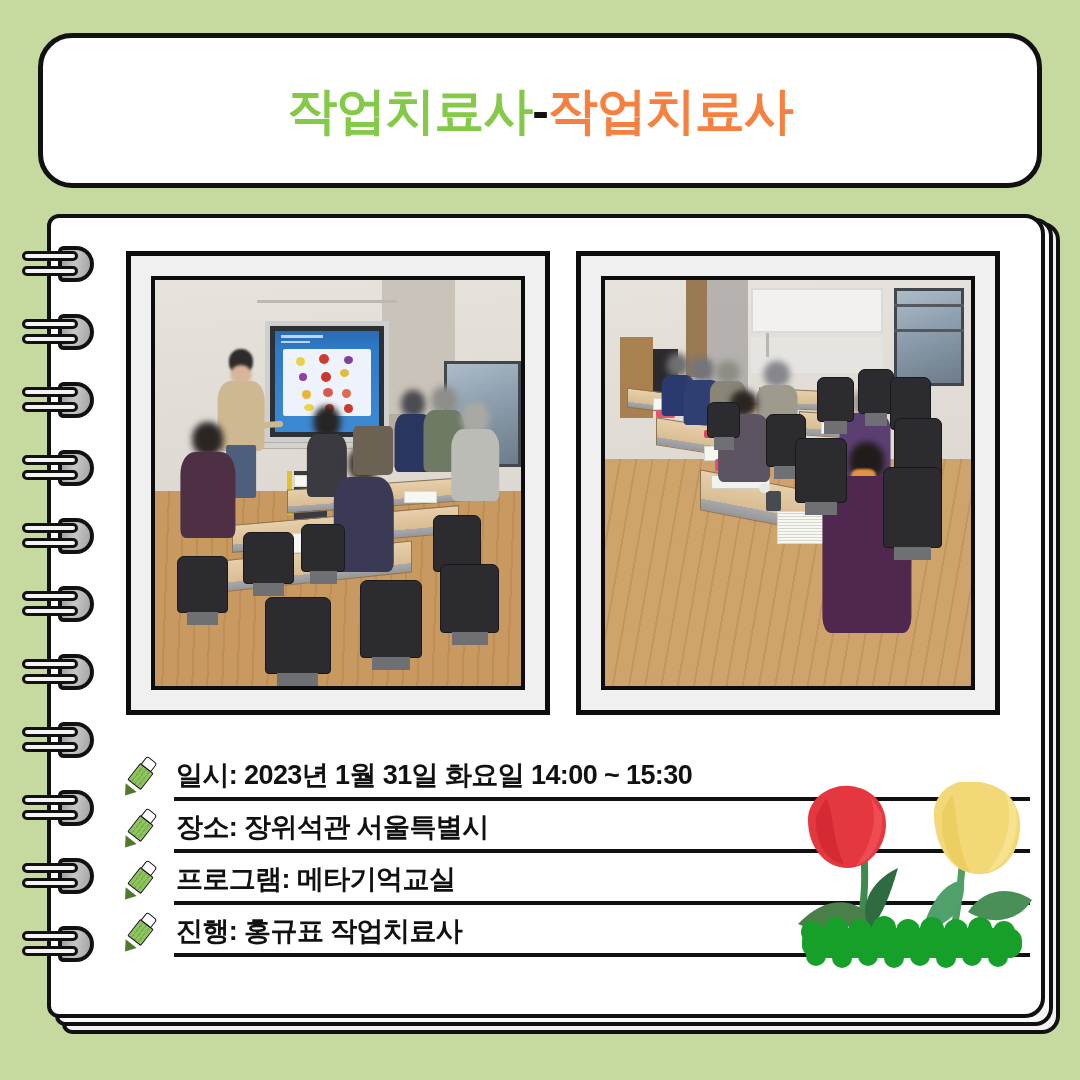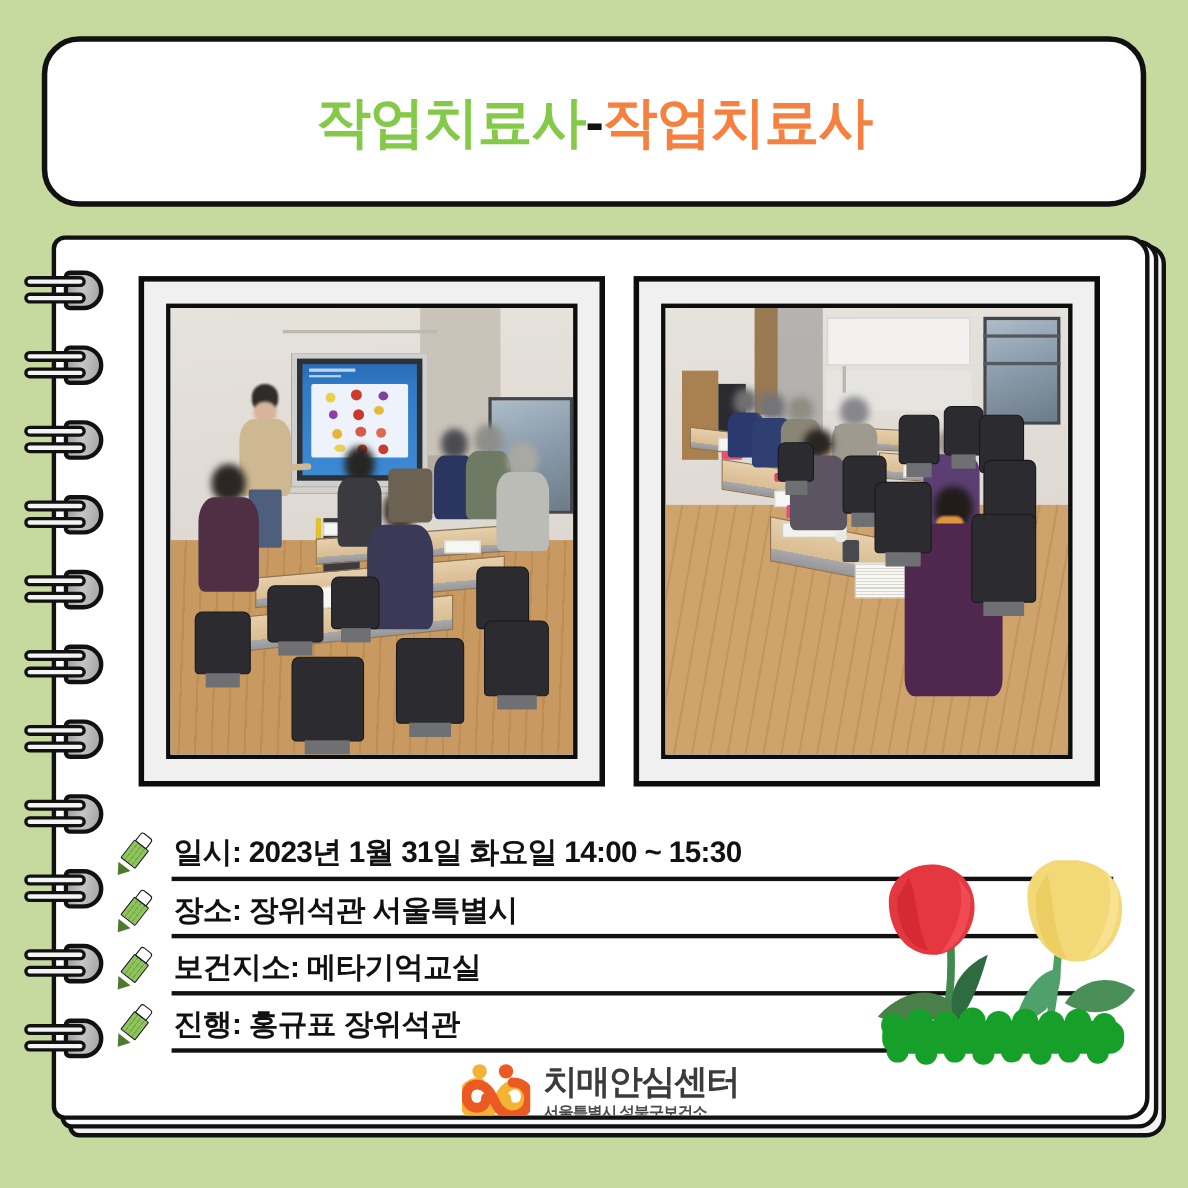--- a/index.html
+++ b/index.html
@@ -432,21 +432,21 @@
         <div class="chair" style="left:44%; top:33%; width:11%; height:13%;"></div>
         <div class="chair" style="left:58%; top:24%; width:10%; height:11%;"></div>
         <div class="chair" style="left:69%; top:22%; width:10%; height:11%;"></div>
         <div class="chair" style="left:78%; top:24%; width:11%; height:13%;"></div>
         <div class="chair" style="left:79%; top:34%; width:13%; height:15%;"></div>
         <div class="chair" style="left:52%; top:39%; width:14%; height:16%;"></div>
         <div class="chair" style="left:76%; top:46%; width:16%; height:20%;"></div>
       </div>
     </div>
 
-    <div id="info-block" style="left:60px; top:531px; width:896px;">
+    <div id="info-block" style="left:78px; top:531px; width:896px;">
 
       <div class="info-row">
         <span class="pencil">
           <span class="pencil-body">
             <span class="p-eraser"></span>
               <span class="p-shaft"></span>
               <span class="p-tip"></span>
           </span>
         </span>
         <span class="info-text">일시: 2023년 1월 31일 화요일 14:00 ~ 15:30</span>
@@ -466,33 +466,33 @@
       </div>
 
       <div class="info-row">
         <span class="pencil">
           <span class="pencil-body">
             <span class="p-eraser"></span>
               <span class="p-shaft"></span>
               <span class="p-tip"></span>
           </span>
         </span>
-        <span class="info-text">보건지소: 메타기억교실</span>
+        <span class="info-text">프로그램: 메타기억교실</span>
         <span class="rule"></span>
       </div>
 
       <div class="info-row">
         <span class="pencil">
           <span class="pencil-body">
             <span class="p-eraser"></span>
               <span class="p-shaft"></span>
               <span class="p-tip"></span>
           </span>
         </span>
-        <span class="info-text">진행: 홍규표 장위석관</span>
+        <span class="info-text">진행: 홍규표 작업치료사</span>
         <span class="rule"></span>
       </div>
     </div>
 
     <div id="tulips" style="left:735px; top:564px;">
       <svg width="258" height="190" viewBox="0 0 258 190" xmlns="http://www.w3.org/2000/svg">
 
         <path d="M78 72 C80 105 78 128 72 150" stroke="#3f8a4e" stroke-width="7" fill="none" stroke-linecap="round"></path>
         <path d="M178 58 C176 96 172 124 168 148" stroke="#4f9e63" stroke-width="7" fill="none" stroke-linecap="round"></path>
 
@@ -529,34 +529,20 @@
         </g>
 
         <g fill="#f2d877">
           <path d="M148 32 C148 8 172 -6 194 0 C220 4 236 22 234 48 C232 76 212 94 190 92 C164 90 148 62 148 32 Z"></path>
           <path d="M166 12 C172 32 170 64 184 90 C164 86 154 60 156 30 Z" fill="#ecce62"></path>
           <path d="M218 8 C228 30 224 62 202 90 C220 84 234 60 230 26 Z" fill="#f6e28f"></path>
         </g>
       </svg>
     </div>
 
-    <div id="center-logo" style="top:749px;">
-      <span id="logo-mark">
-        <svg width="62" height="50" viewBox="0 0 62 50" xmlns="http://www.w3.org/2000/svg">
-          <circle cx="16" cy="7" r="6.5" fill="#f5b335"></circle>
-          <circle cx="40" cy="7" r="6.5" fill="#ec5a24"></circle>
-          <path d="M16 17 C5 17 1 25 1 32 C1 41 8 47 16 47 C25 47 30 40 33 33 C36 26 41 19 48 19 C55 19 58 24 58 30 C58 36 54 40 48 40 C43 40 40 36 40 31" stroke="#f5b335" stroke-width="9" fill="none" stroke-linecap="round"></path>
-          <path d="M46 17 C57 17 61 25 61 32 C61 41 54 47 46 47 C37 47 32 40 29 33 C26 26 21 19 14 19 C7 19 4 24 4 30 C4 36 8 40 14 40 C19 40 22 36 22 31" stroke="#ec5a24" stroke-width="9" fill="none" stroke-linecap="round"></path>
-        </svg>
-      </span>
-      <span id="logo-words">
-        <span id="logo-title">치매안심센터</span>
-        <span id="logo-sub">서울특별시 성북구보건소</span>
-      </span>
-    </div>
 
   </div>
 
   <div id="spiral-binding">
     <div class="ring" style="top:32px;">
       <div class="ring-cap"></div>
         <div class="ring-bar top"></div>
         <div class="ring-bar bottom"></div>
     </div>
     <div class="ring" style="top:100px;">

